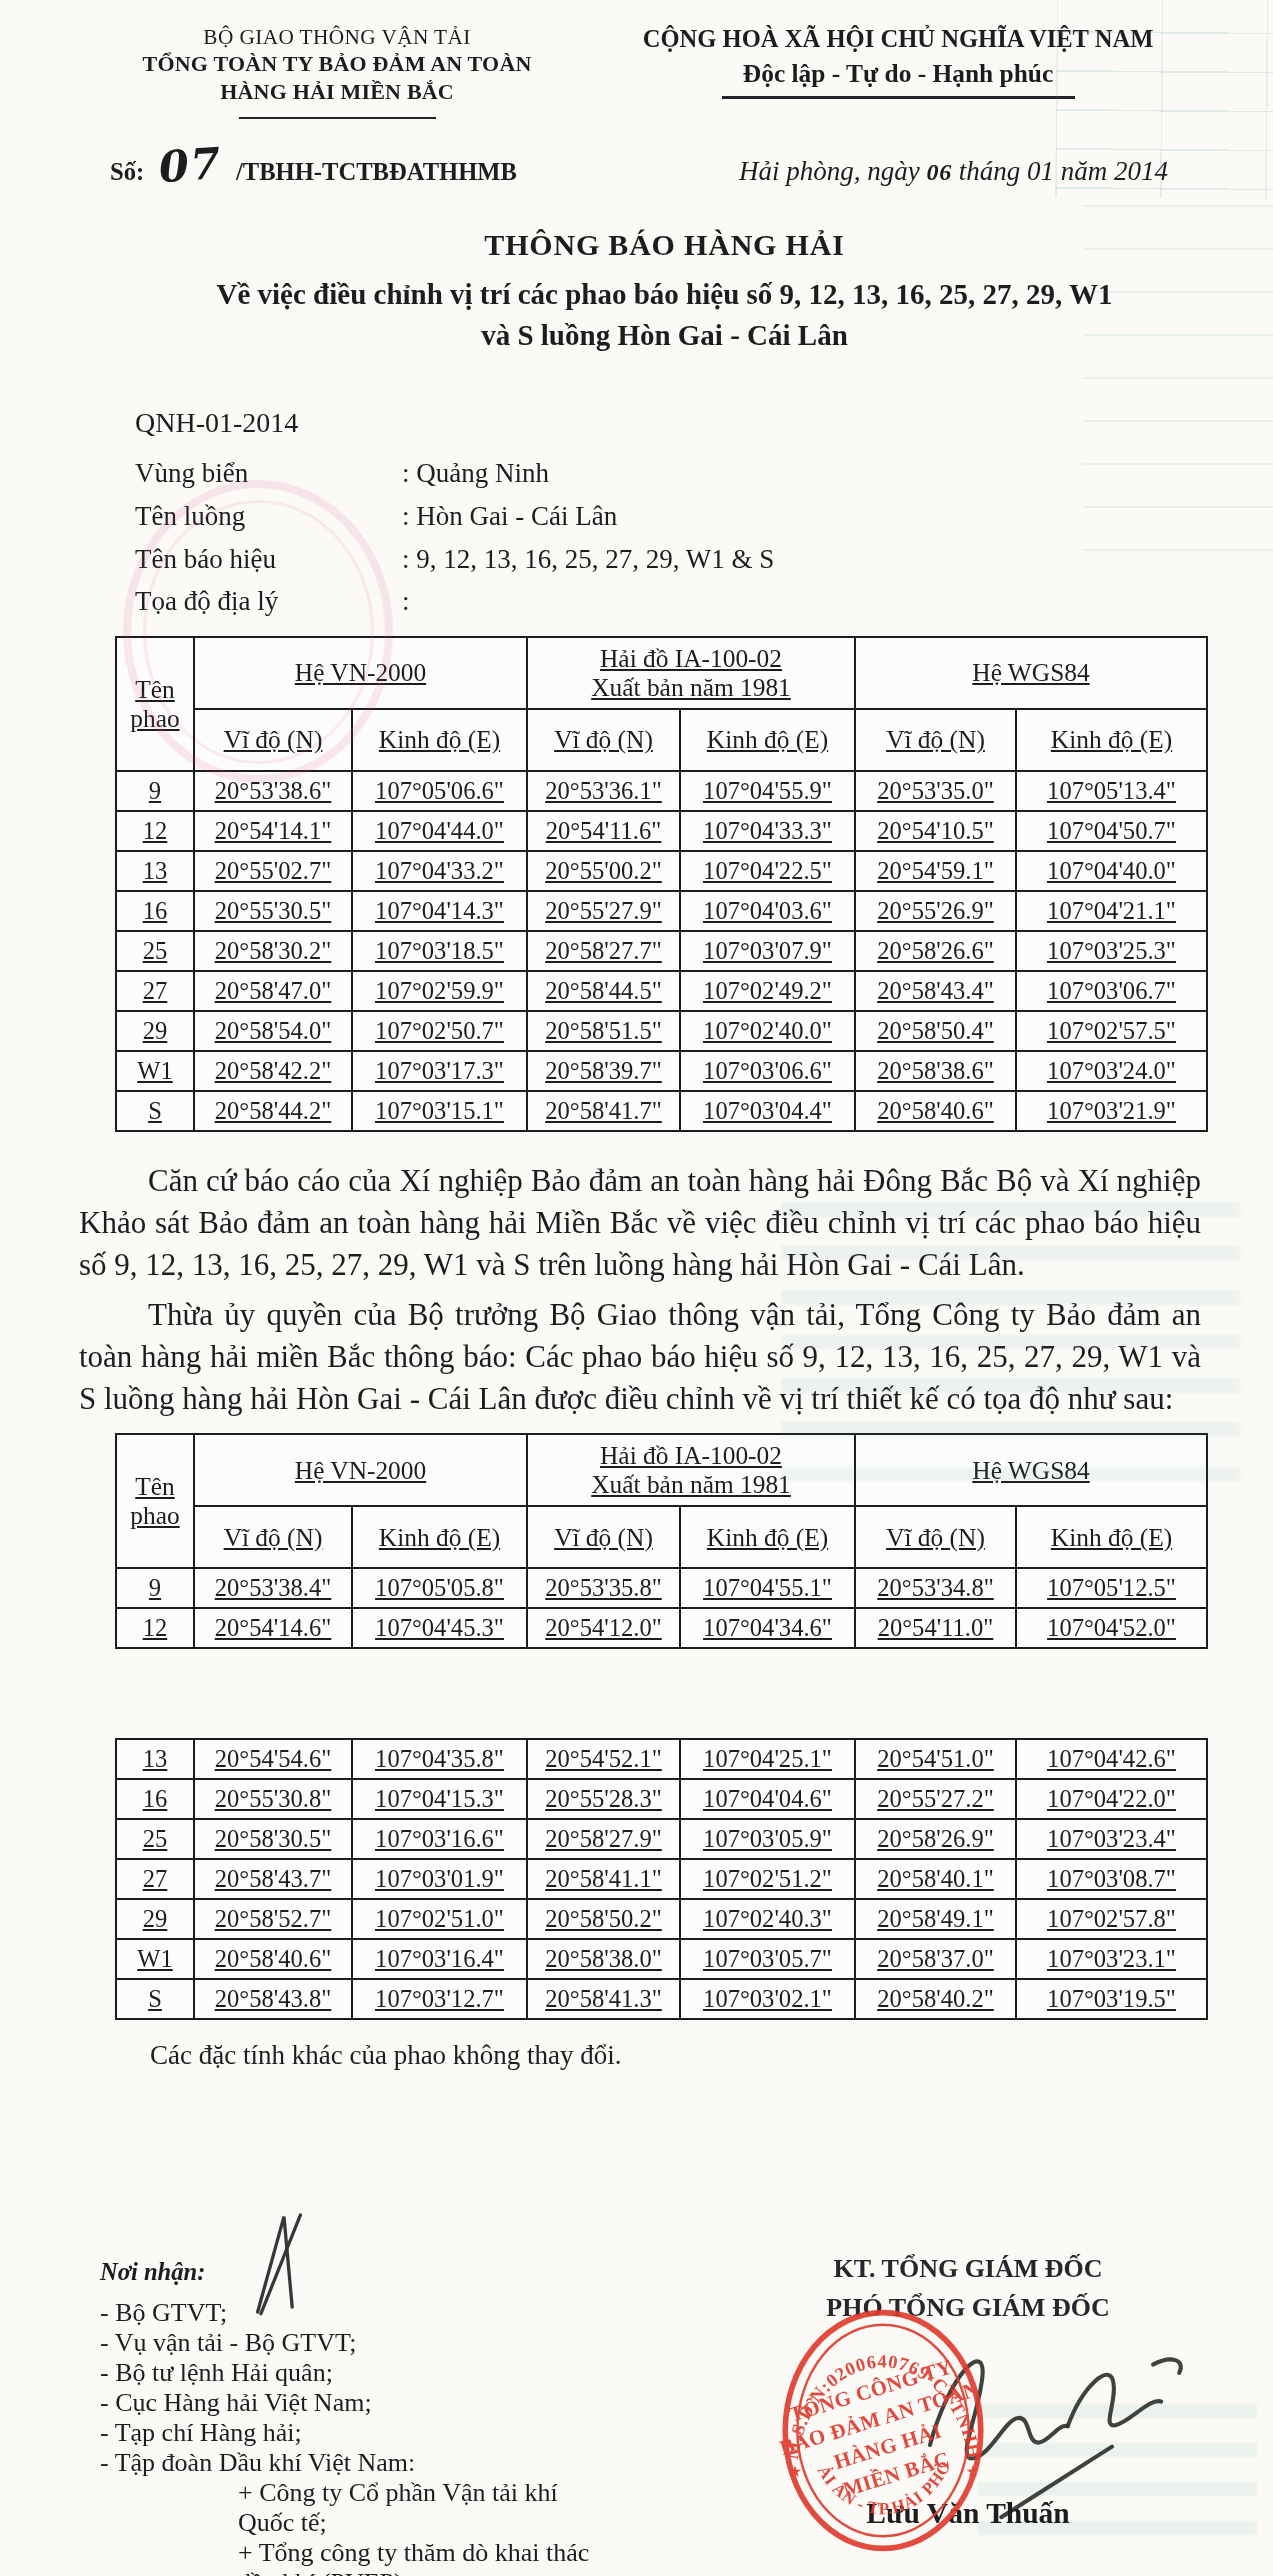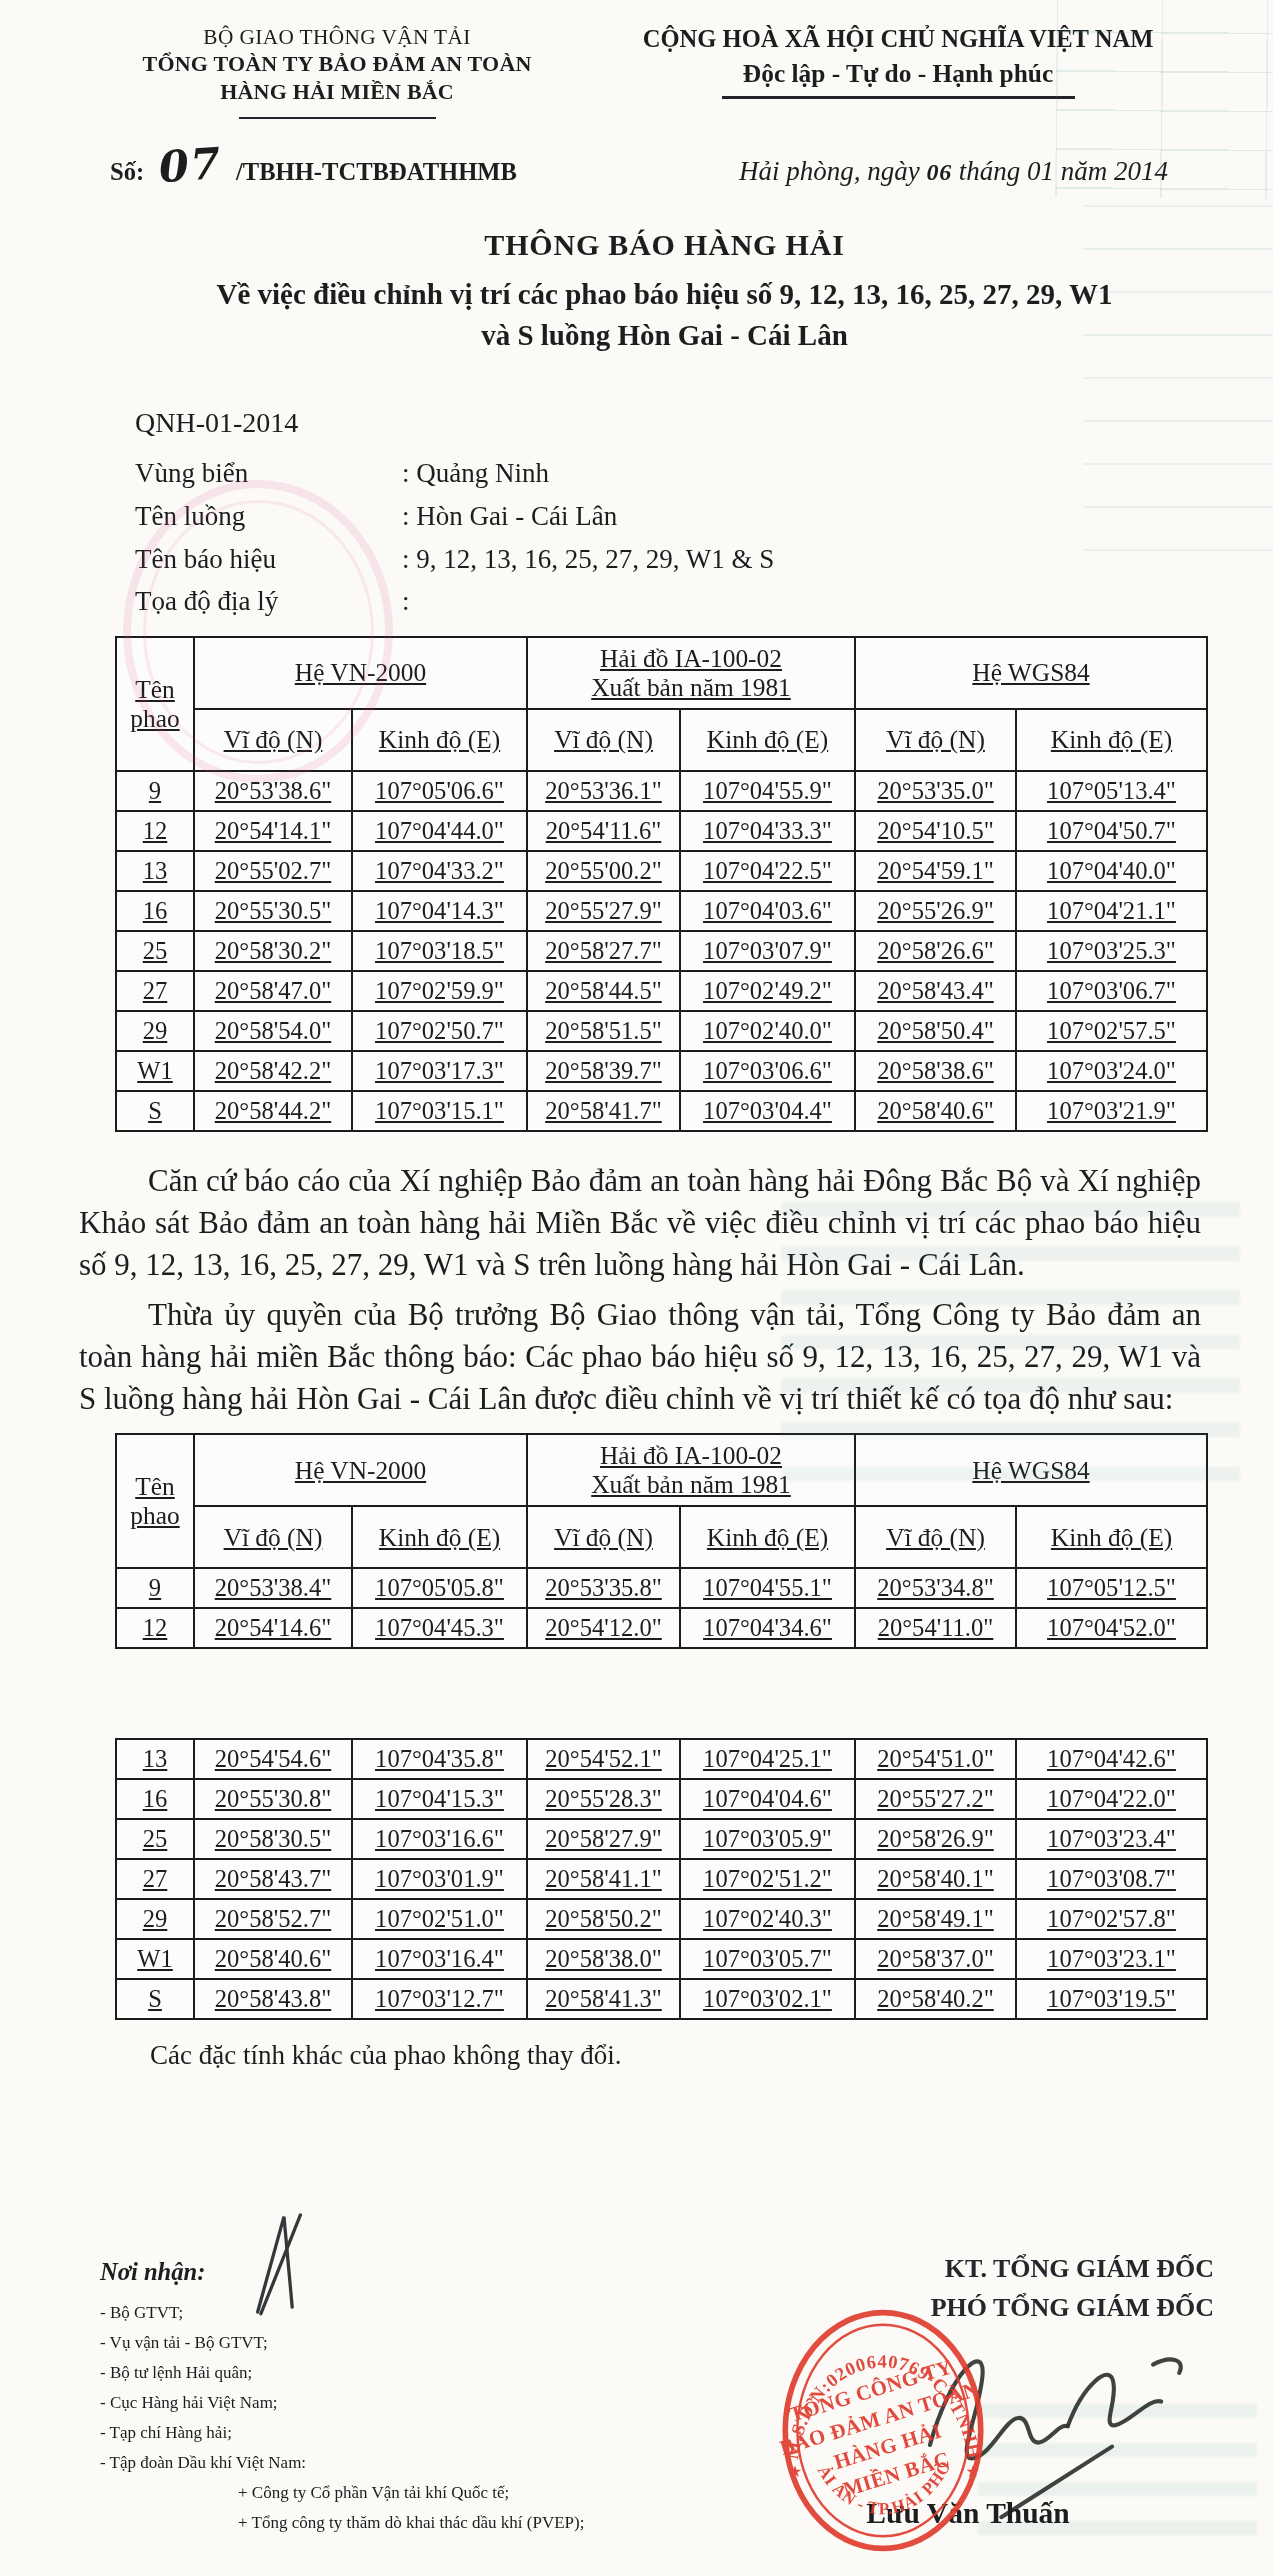--- a/index.html
+++ b/index.html
@@ -77,25 +77,25 @@
   .closing{font-size:27px;margin:19.7px 0 0 71px;}
 
   
   .note{position:absolute;left:107px;top:2181px;font-style:italic;font-size:25.4px;}
   .note .u{text-decoration:underline;}
   .note .lbl{font-weight:bold;text-decoration:underline;}
 
   
   .recipients{position:absolute;left:100px;top:2258px;width:509px;}
   .recipients-label{font-weight:bold;font-style:italic;font-size:24.6px;margin-bottom:11.5px;}
-  .recipient-item{font-size:17px;line-height:30px;}
+  .recipient-item{font-size:26px;line-height:30px;}
   .recipient-item.sub{margin-left:138px;}
   .hand-mark{position:absolute;left:146px;top:-48px;}
 
-  .sig-titles{position:absolute;left:722px;top:2249px;width:492px;text-align:right;
+  .sig-titles{position:absolute;left:722px;top:2249px;width:492px;text-align:center;
     font-weight:bold;font-size:26px;line-height:1.5;color:#26262c;}
   .sig-name{position:absolute;left:771px;top:2497px;width:394px;text-align:center;
     font-weight:bold;font-size:29.5px;z-index:2;}
 
   .stamp{position:absolute;left:778px;top:2305px;width:210px;height:251px;opacity:.9;z-index:3;}
   .stamp .ring{fill:none;stroke:#e03a2c;stroke-width:7;}
   .stamp .ring.thin{stroke-width:3;}
   .stamp text{fill:#df372a;}
   .stamp .arc{font-size:23px;font-weight:bold;letter-spacing:1px;}
   .stamp .arc-small{font-size:21px;font-weight:bold;letter-spacing:1px;}

